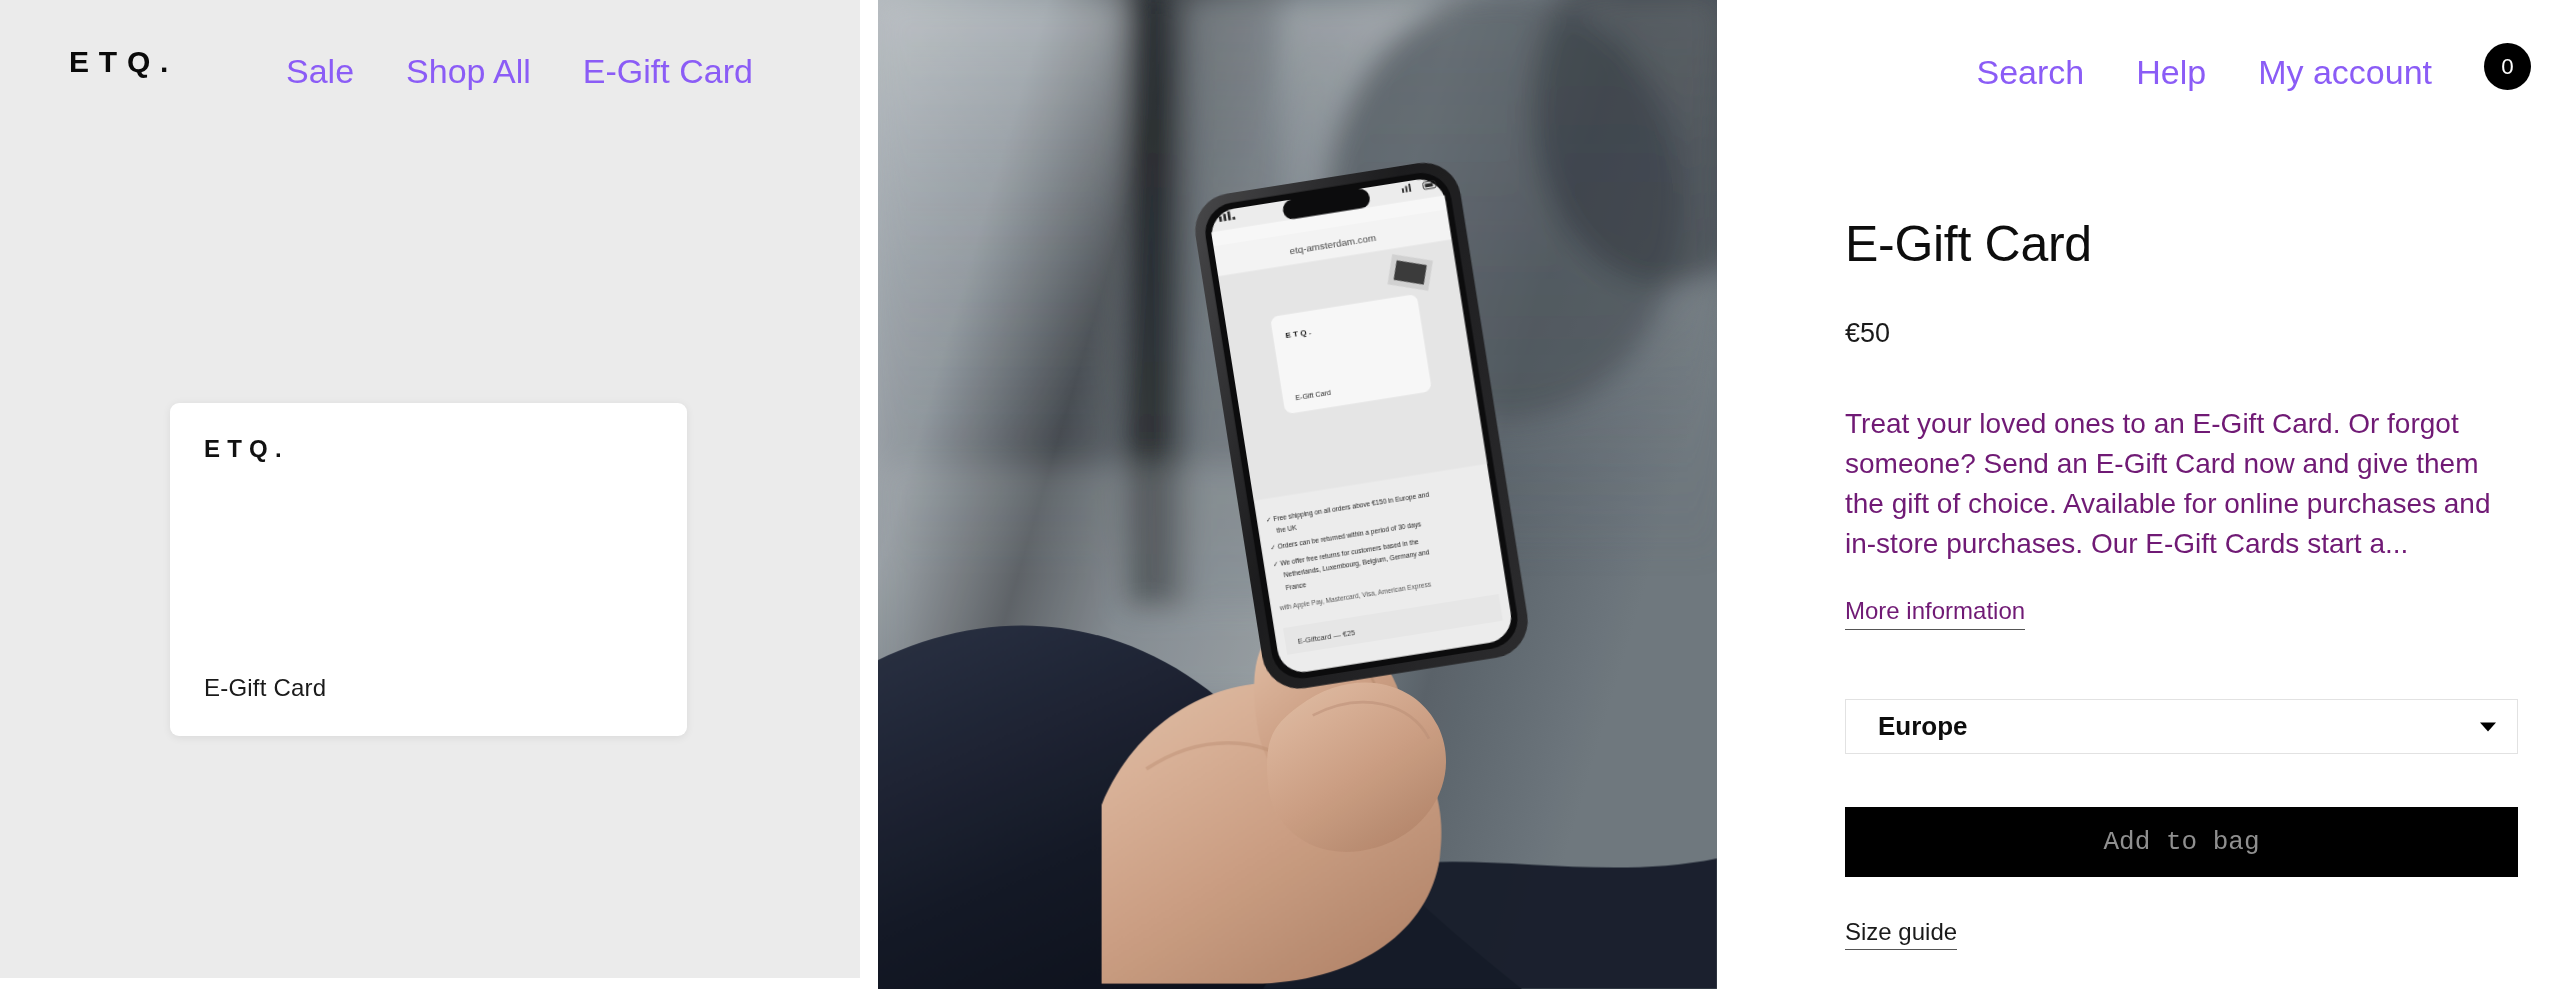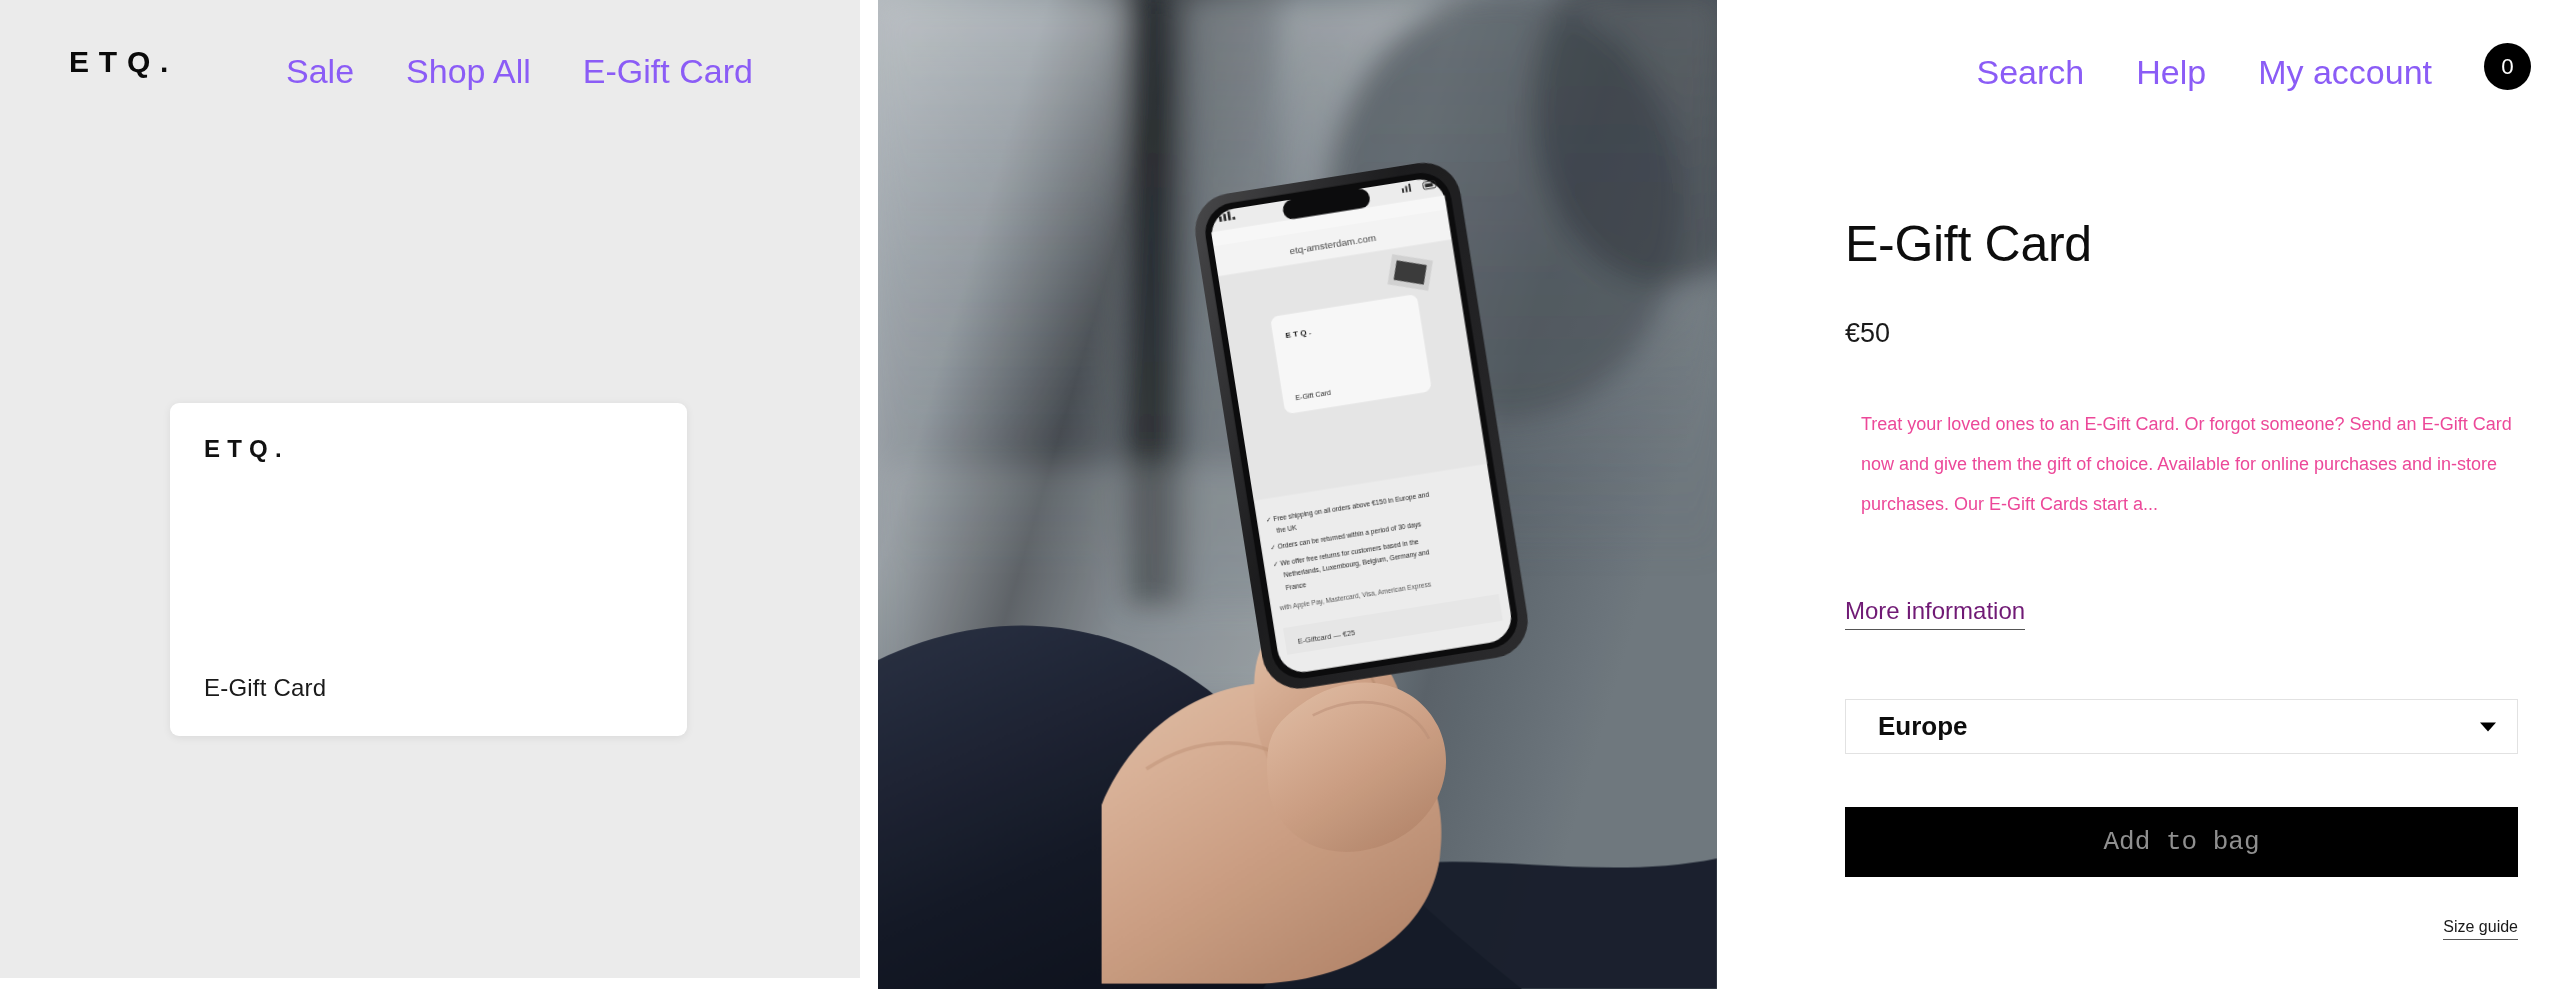--- a/index.html
+++ b/index.html
@@ -68,22 +68,22 @@
   .product-title {
     position:absolute; left:0; top:217px;
     font-size:50px; font-weight:400; color:#0d0d0d;
     letter-spacing:-0.3px; line-height:1.1;
   }
   .product-price {
     position:absolute; left:0; top:312px;
     font-size:27px; color:#1a1a1a; line-height:1;margin-top:8px;
   }
   .product-desc {
-    position:absolute; left:16px; top:404px; width:664px;
-    font-size:18px; line-height:40px; color:#ec4899;
+    position:absolute; left:0; top:404px; width:664px;
+    font-size:28px; line-height:40px; color:#701a75;
   }
   .more-info {
     position:absolute; left:0; top:597px;
     font-size:24px; color:#701a75;
     border-bottom:1.8px solid #555555; padding-bottom:3.6px;
     cursor:pointer;
   }
   .amount-select {
     position:absolute; left:0; top:699px; width:673px; height:55px;
     border:0.9px solid #e2e2e2; background:#ffffff;
@@ -100,21 +100,21 @@
   }
   .add-to-bag {
     position:absolute; left:0; top:807px; width:673px; height:70px;
     background:#000000; border:none;
     color:#8f8f8f; font-size:26px;
     font-family:Liberation Mono, monospace;
     cursor:pointer; display:flex; align-items:center; justify-content:center;
   }
   .size-guide {
     position:absolute; left:0; top:918px; width:673px;
-    text-align:right; font-size:16px; color:#1a1a1a; cursor:pointer;
+    text-align:left; font-size:24px; color:#1a1a1a; cursor:pointer;
   }
   .size-guide span {
     border-bottom:1.8px solid #555555; padding-bottom:3.6px;
   }
 </style>
 </head>
 <body>
 
 <div class="page">
 

